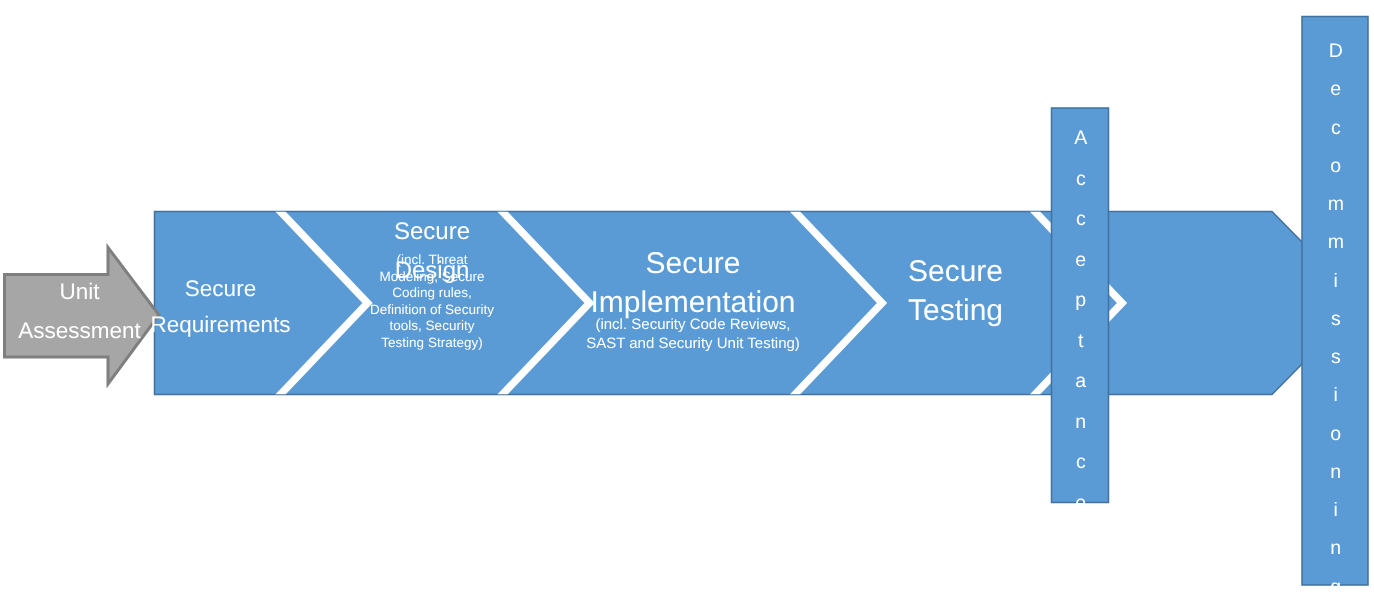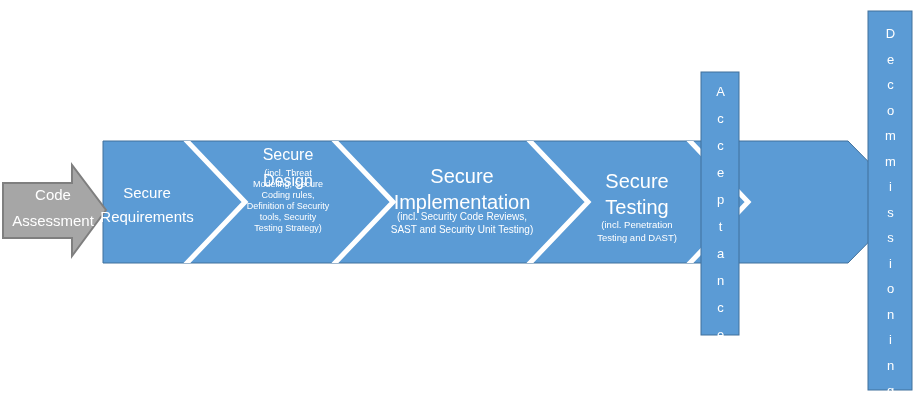--- a/index.html
+++ b/index.html
@@ -75,31 +75,30 @@
       <polyline points="688,139 748,202 688,265"></polyline>
     </g>
 
     <polygon points="3,183 72,183 72,165 106,210 72,256 72,238 3,238" fill="#a6a6a6" stroke="#7f7f7f" stroke-width="2"></polygon>
 
     <rect x="701" y="72" width="38" height="263" fill="#5b9bd5" stroke="#41719c" stroke-width="1"></rect>
 
     <rect x="868" y="11" width="44" height="379" fill="#5b9bd5" stroke="#41719c" stroke-width="1"></rect>
   </svg>
 
-  <div class="label label-risk">Code Assessment</div>
+  <div class="label label-risk">Unit Assessment</div>
 
   <div class="label label-design">Secure Design</div>
 
   <div class="label label-req">Secure Requirements</div>
   <div class="label detail-design">(incl. Threat Modeling, Secure Coding rules, Definition of Security tools, Security Testing Strategy)</div>
 
   <div class="label label-impl">Secure Implementation</div>
   <div class="label detail-impl">(incl. Security Code Reviews, SAST and Security Unit Testing)</div>
 
   <div class="label label-test">Secure Testing</div>
-  <div class="label detail-test">(incl. Penetration Testing and DAST)</div>
 
   <div class="vlabel vlabel-acceptance">Acceptance</div>
 
 
   <div class="vlabel vlabel-decommissioning">Decommissioning</div>
 
 </div>
 
 </body></html>

